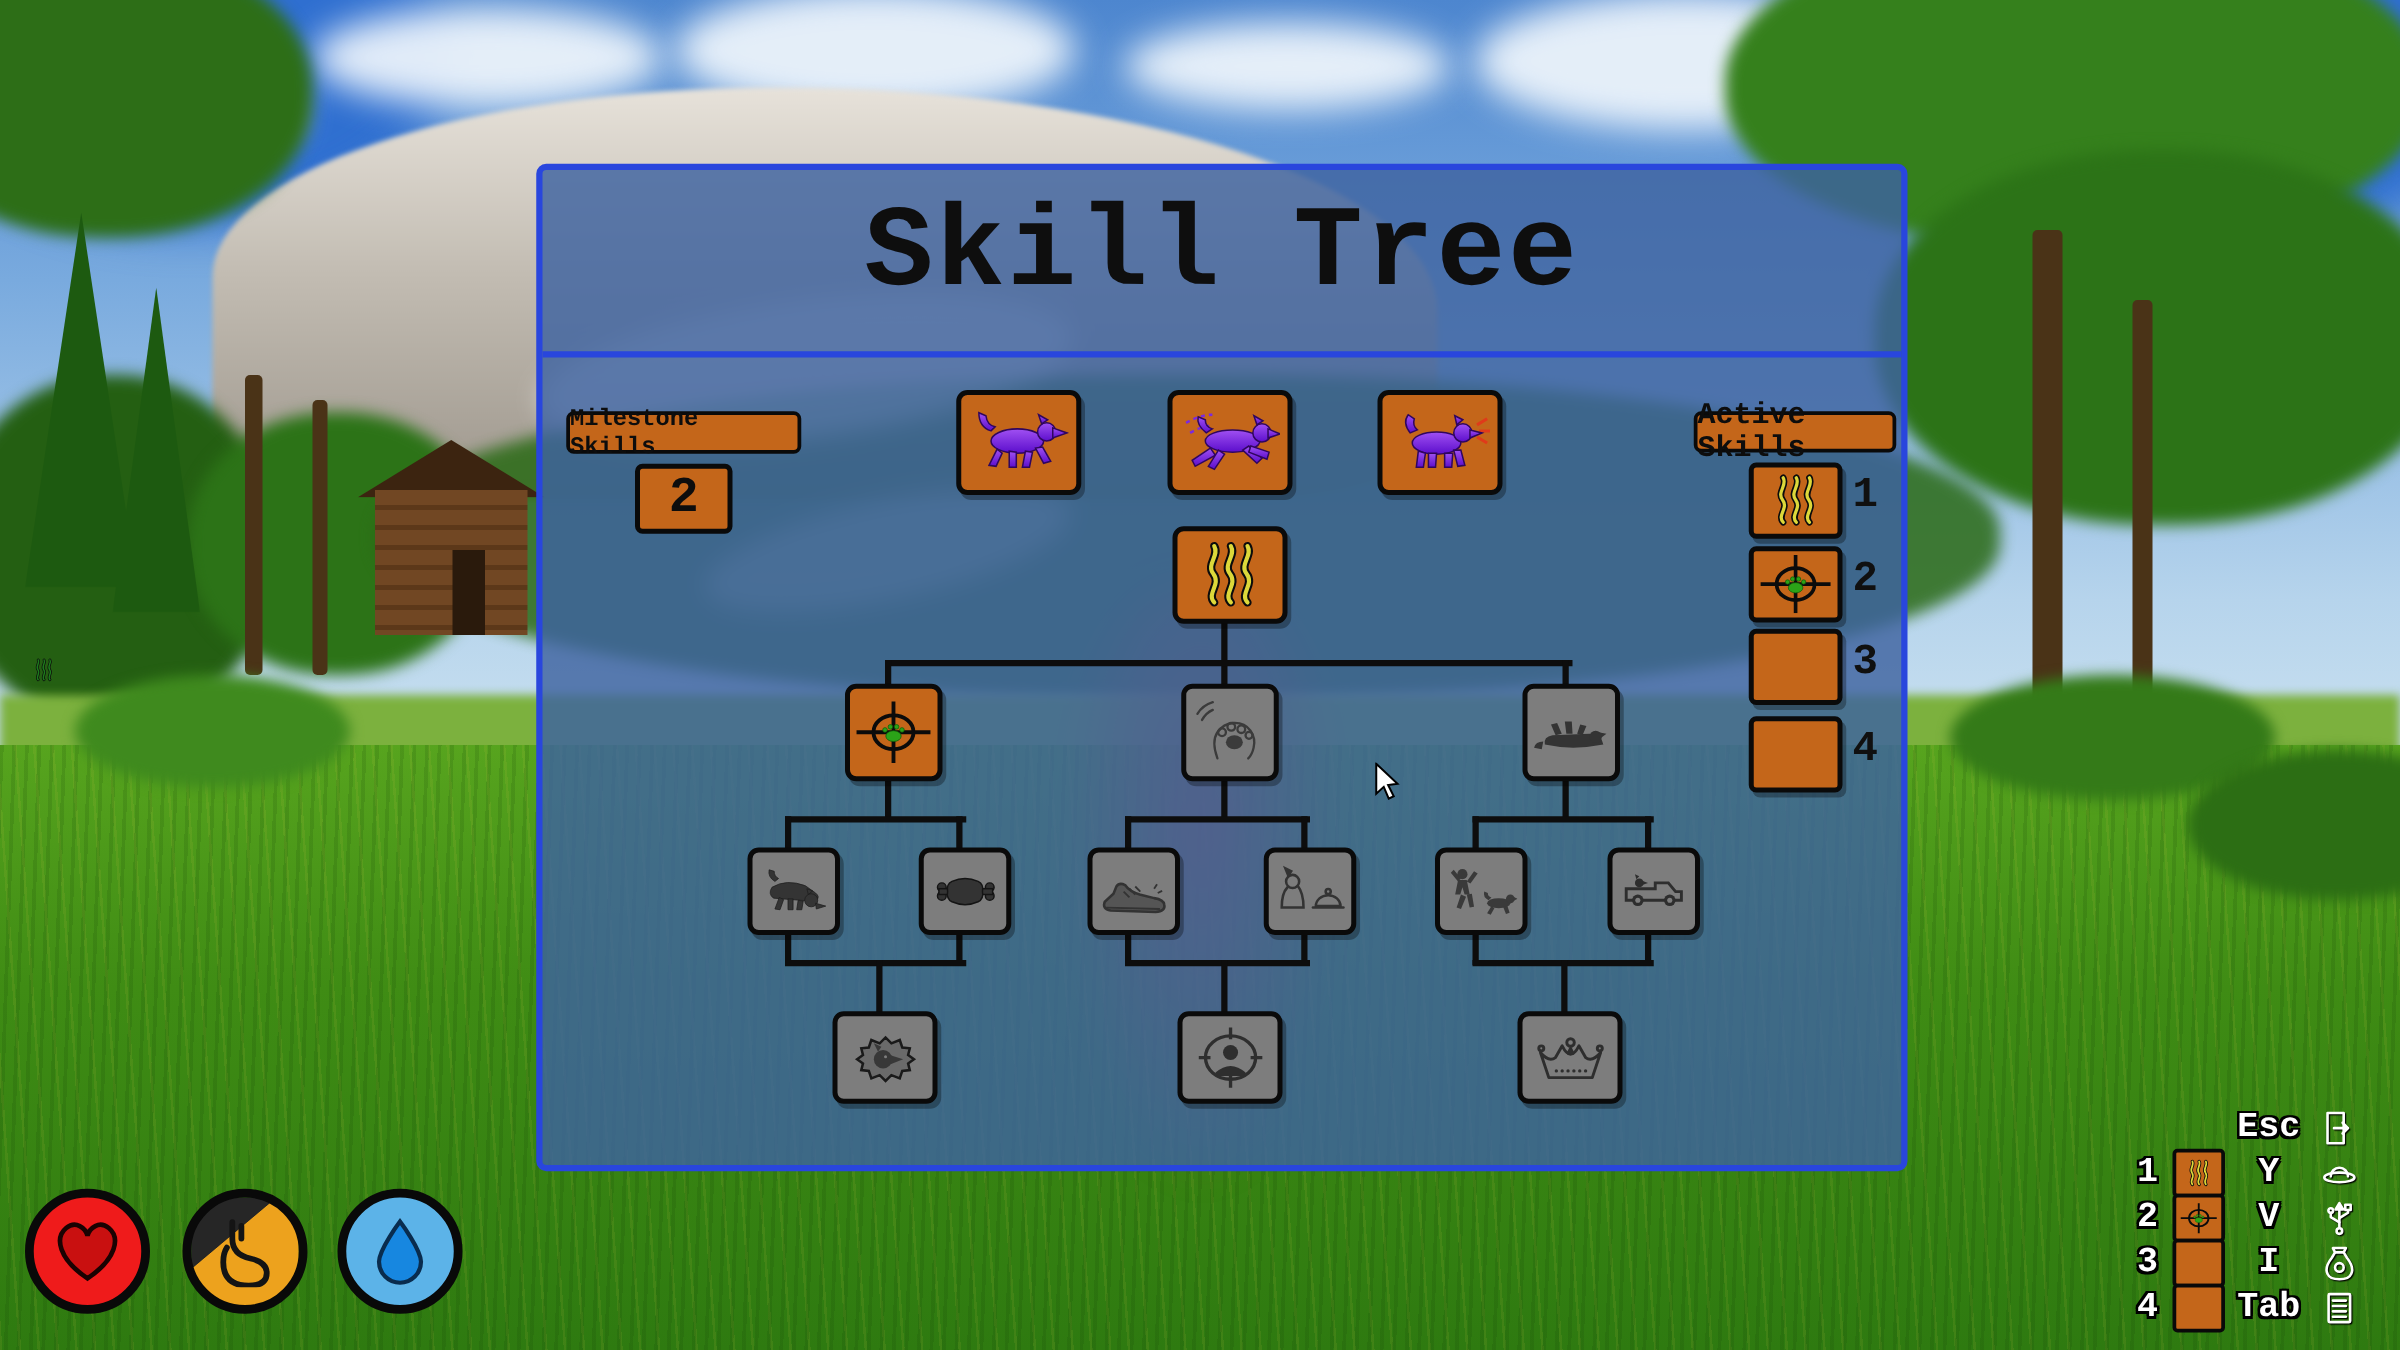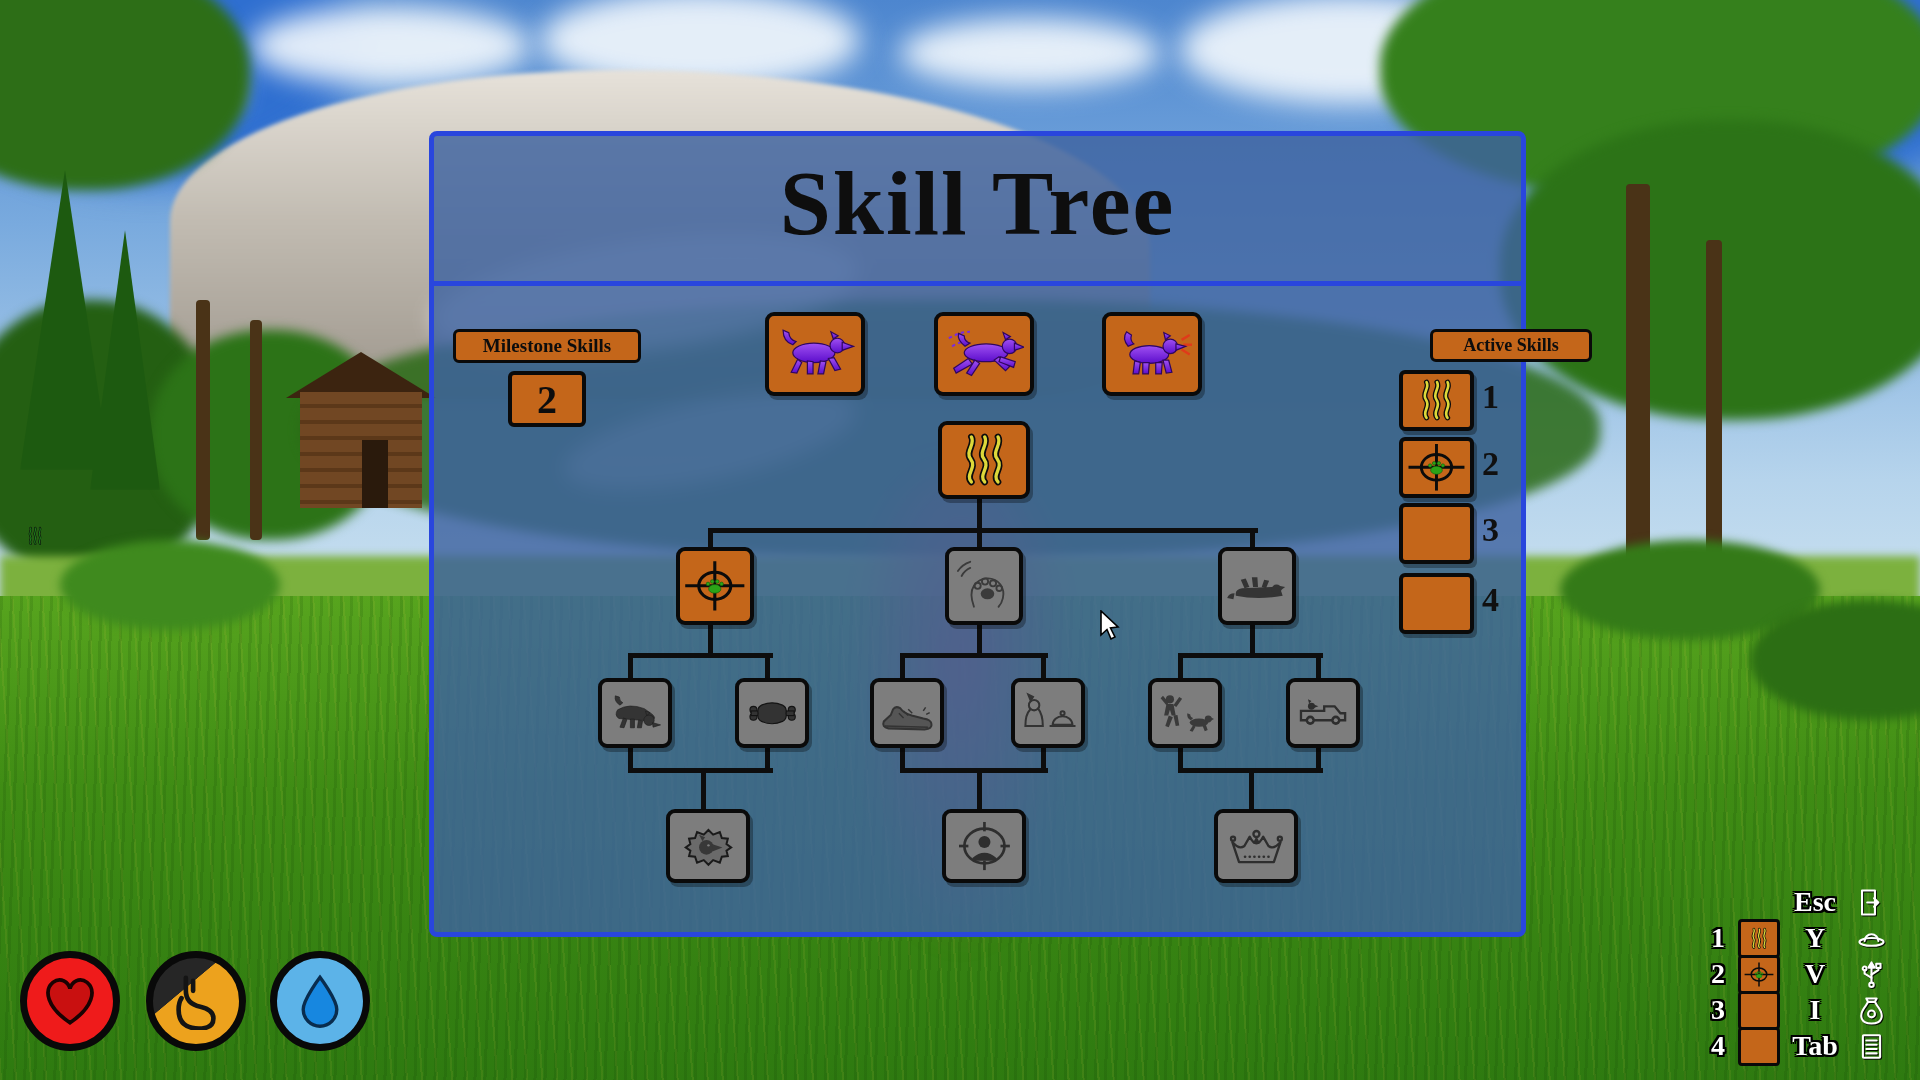--- a/index.html
+++ b/index.html
@@ -1,17 +1,17 @@
 <!DOCTYPE html>
 <html><head>
 <meta charset="utf-8">
 <style>
   html,body{margin:0;padding:0;background:#222;}
   #stage{position:relative;width:1920px;height:1080px;overflow:hidden;
-    font-family:Liberation Serif, serif;}
+    font-family:Liberation Mono, monospace;}
   
   .abs{position:absolute;}
   .sky{left:0;top:0;width:1920px;height:640px;
     background:linear-gradient(180deg,#4d86cf 0%,#79aade 35%,#b6d4ec 75%,#cfe4f1 100%);}
   .skyblob{border-radius:50%;filter:blur(18px);}
   .cloud{background:#f4f9fd;border-radius:50%;filter:blur(14px);opacity:.9;}
   .mountain{left:170px;top:70px;width:980px;height:330px;
     background:linear-gradient(180deg,#e7e2da 0%,#c2bcb2 45%,#9d968c 100%);
     border-radius:55% 65% 20% 20%;filter:blur(2px);}
   .treeblob{background:#2d6e17;border-radius:48%;filter:blur(6px);}
@@ -495,21 +495,21 @@
     <svg>
         <use href="#sym-trackperson"></use>
       </svg>
     </div>
   <div class="abs node locked" style="left:1214px;top:809px;width:76px;height:66px;">
     <svg>
         <use href="#sym-crown"></use>
       </svg>
     </div>
 
-  <div class="abs badge" style="left:1430px;top:329px;width:156px;height:27px;font-size:18px;">Active Skills</div>
+  <div class="abs badge" style="left:1355px;top:329px;width:156px;height:27px;font-size:24px;">Active Skills</div>
 
   <div class="abs node unlocked" style="left:1399px;top:370px;width:67px;height:53px;border-radius:6px;">
     <svg class="c-yellow">
         <use href="#sym-scent"></use>
       </svg>
     </div>
   <div class="abs slotnum" style="left:1482px;top:370px;height:53px;">1</div>
 
   <div class="abs node unlocked" style="left:1399px;top:437px;width:67px;height:53px;border-radius:6px;">
     <svg>

